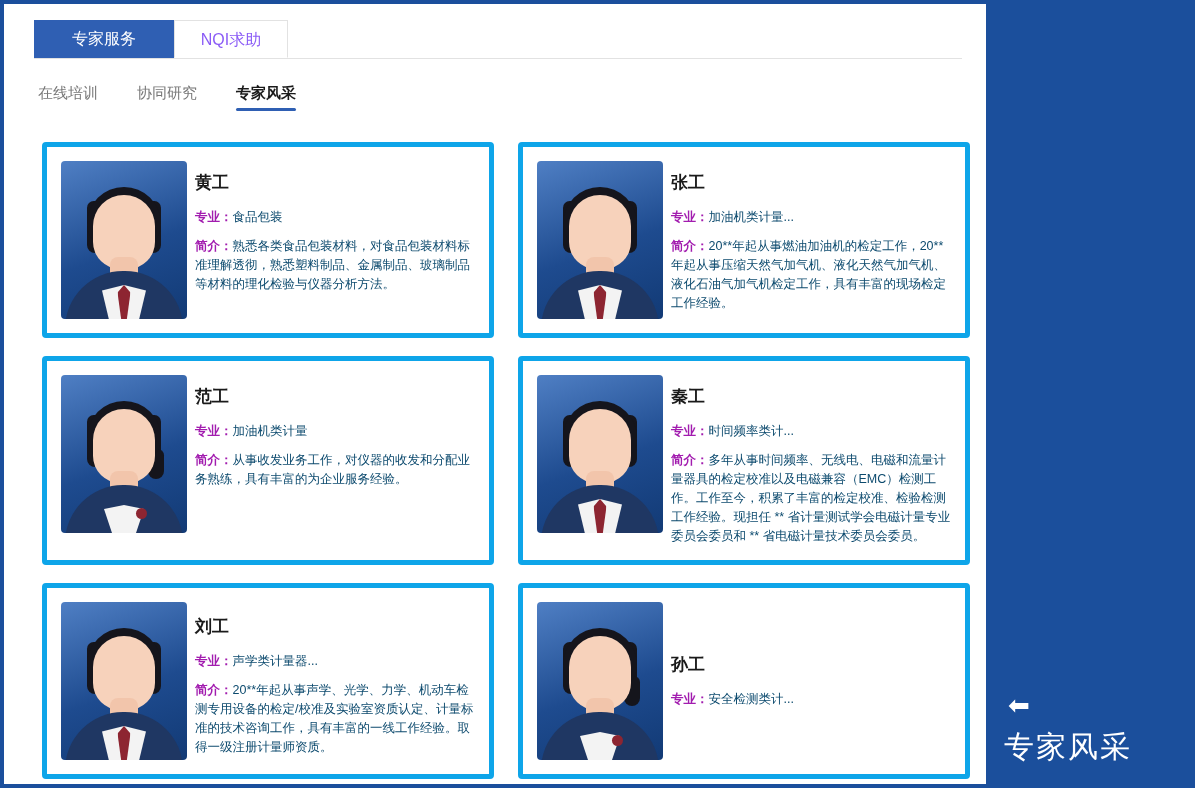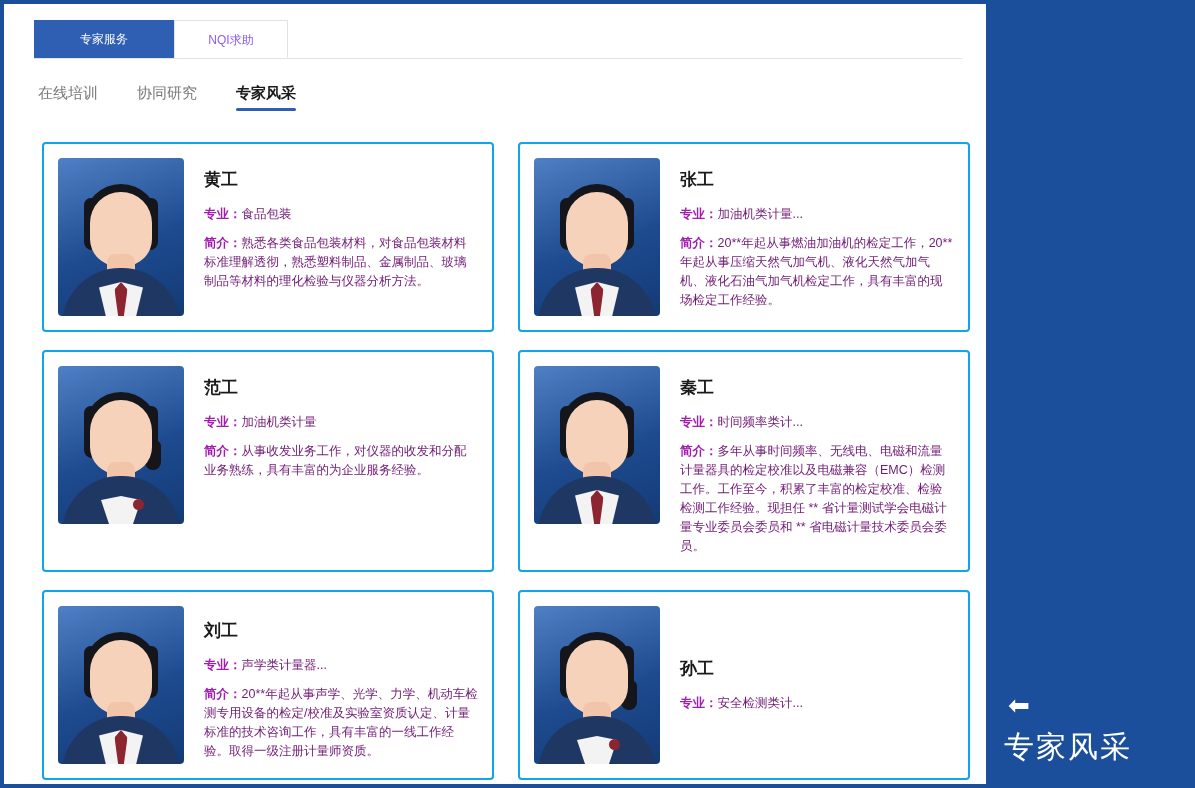--- a/index.html
+++ b/index.html
@@ -67,21 +67,21 @@
     top: 16px;
     width: 928px;
     height: 38px;
     border-bottom: 1px solid #e2e2e2;
     display: flex;
     align-items: flex-end;
   }
   .top-tab {
     height: 38px;
     line-height: 38px;
-    font-size: 12px;
+    font-size: 16px;
     text-align: center;
     box-sizing: border-box;
     cursor: pointer;
   }
   .top-tab.active {
     background: #2f5fb3;
     color: #ffffff;
     width: 140px;
     font-weight: normal;
   }
@@ -129,26 +129,26 @@
     left: 38px;
     top: 138px;
     width: 928px;
     display: flex;
     flex-wrap: wrap;
     gap: 18px 24px;
   }
   .card {
     width: 452px;
     box-sizing: border-box;
-    border: 2px solid #0ea5e9;
+    border: 5px solid #0ea5e9;
     border-radius: 4px;
     background: #ffffff;
     display: flex;
     padding: 14px;
-    gap: 20px;
+    gap: 8px;
   }
   .card-h-1 { min-height: 170px; }
   .card-h-2 { min-height: 192px; }
   .card-h-3 { min-height: 190px; align-items: center; }
 
   
   .avatar {
     position: relative;
     width: 126px;
     height: 158px;
@@ -283,21 +283,21 @@
     font-size: 12.5px;
     color: #333333;
     line-height: 19px;
     margin-bottom: 10px;
     word-break: break-all;
   }
   .field-label {
     font-weight: bold;
     color: #a21caf;
   }
-  .field-value { color: #701a75; }
+  .field-value { color: #0c4a6e; }
   .field-row.bio { margin-bottom: 0; }
 </style>
 </head>
 <body>
 
 <div id="root">
 
   <div class="page">
     <div class="page-inner">
 

